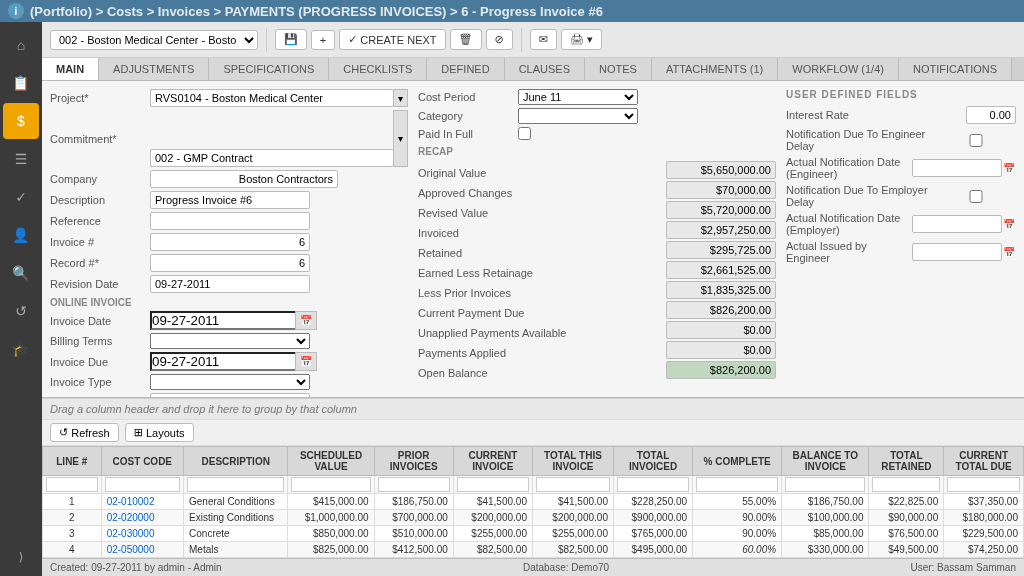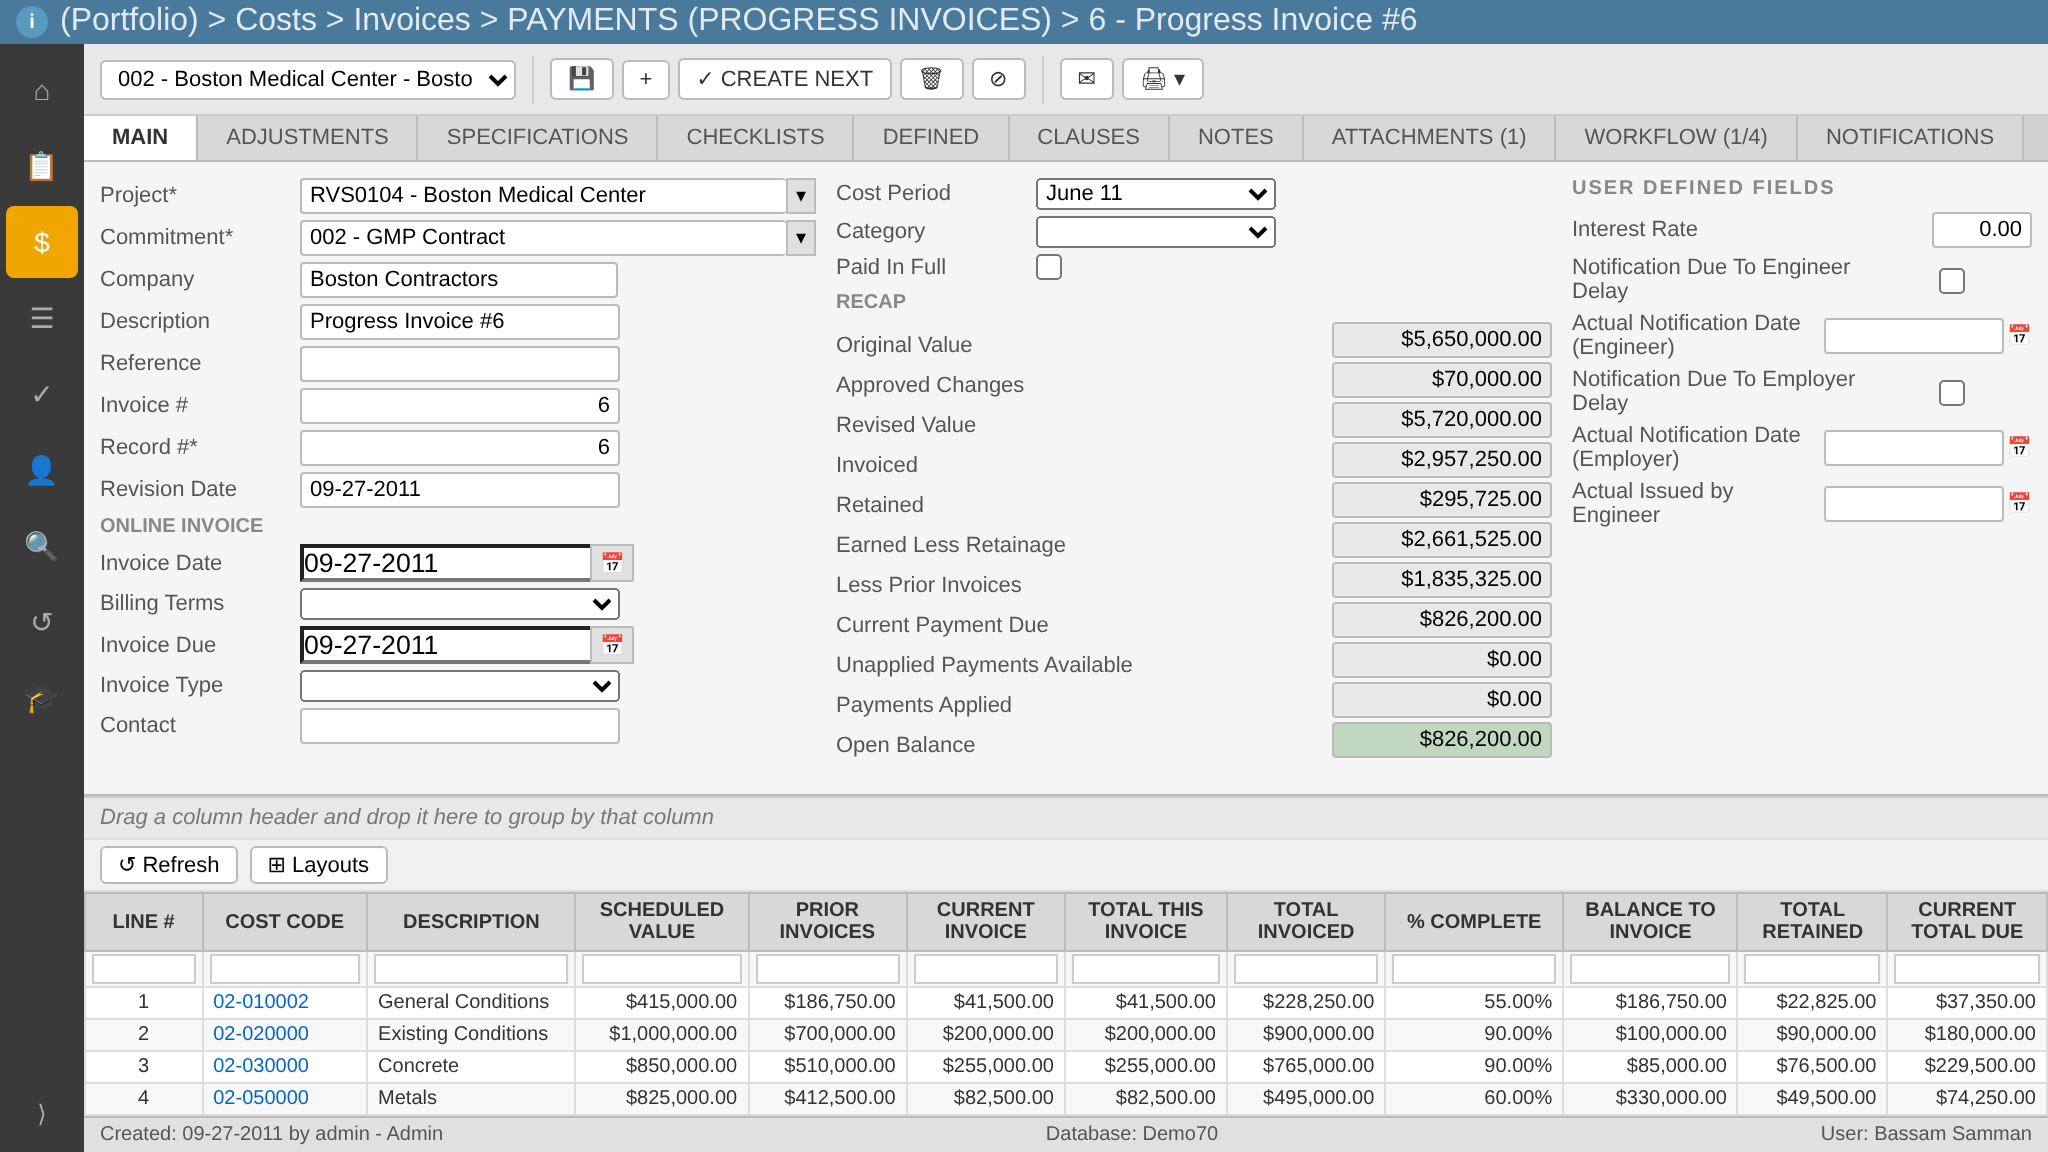--- a/index.html
+++ b/index.html
@@ -1,21 +1,21 @@
 <!DOCTYPE html>
 <html><head>
   <meta charset="utf-8">
   <style>
     * { box-sizing: border-box; margin: 0; padding: 0; }
     body { font-family: Arial, sans-serif; font-size: 11px; background: #f0f0f0; color: #333; width: 1024px; height: 576px; overflow: hidden; }
 
     
     .top-bar { background: #4a7a9b; height: 22px; display: flex; align-items: center; padding: 0 8px; color: #fff; font-size: 11px; }
     .top-bar .info-icon { background: #5a9abf; border-radius: 50%; width: 16px; height: 16px; display: inline-flex; align-items: center; justify-content: center; font-size: 10px; margin-right: 6px; font-weight: bold; }
-    .breadcrumb { font-size: 16px; color: #e0eaf0; }
+    .breadcrumb { font-size: 13px; color: #e0eaf0; font-weight: bold; }
 
     
     .layout { display: flex; height: calc(576px - 22px); }
 
     
     .sidebar { width: 42px; background: #3a3a3a; display: flex; flex-direction: column; align-items: center; padding-top: 4px; }
     .sidebar-icon { width: 36px; height: 36px; display: flex; align-items: center; justify-content: center; color: #aaa; cursor: pointer; border-radius: 4px; margin: 1px 0; font-size: 14px; }
     .sidebar-icon.active { background: #f0a500; color: #fff; }
 
     
@@ -154,28 +154,28 @@
           <div class="field-row">
             <span class="field-label">Project*</span>
             <div class="field-input input-with-arrow">
               <input type="text" style="width: 150px;" value="RVS0104 - Boston Medical Center">
               <button class="arrow-btn">▾</button>
             </div>
           </div>
           <div class="field-row">
             <span class="field-label">Commitment*</span>
             <div class="field-input input-with-arrow">
-              <input type="text" style="width: 150px;" value="002 - GMP Contract">
+              <input type="text" style="width: 150px; margin-top: 39px;" value="002 - GMP Contract">
               <button class="arrow-btn">▾</button>
             </div>
           </div>
           <div class="field-row">
             <span class="field-label">Company</span>
             <div class="field-input">
-              <input type="text" style="width: 159px;" value="Boston Contractors">
+              <input type="text" style="width: 188px; text-align: right;" value="Boston Contractors">
             </div>
           </div>
           <div class="field-row">
             <span class="field-label">Description</span>
             <div class="field-input">
               <input type="text" style="width: 160px;" value="Progress Invoice #6">
             </div>
           </div>
           <div class="field-row">
             <span class="field-label">Reference</span>
@@ -443,21 +443,21 @@
               </tr>
               <tr>
                 <td style="text-align: center;">4</td>
                 <td style="color: rgb(0, 102, 204); cursor: pointer;">02-050000</td>
                 <td>Metals</td>
                 <td style="text-align: right;">$825,000.00</td>
                 <td style="text-align: right;">$412,500.00</td>
                 <td style="text-align: right;">$82,500.00</td>
                 <td style="text-align: right;">$82,500.00</td>
                 <td style="text-align: right;">$495,000.00</td>
-                <td style="text-align: right;">60.00%</td>
+                <td style="text-align: right; font-style: italic;">60.00%</td>
                 <td style="text-align: right;">$330,000.00</td>
                 <td style="text-align: right;">$49,500.00</td>
                 <td style="text-align: right;">$74,250.00</td>
               </tr>
             </tbody>
         </table>
       </div>
     </div>
 
     <div class="status-bar">

